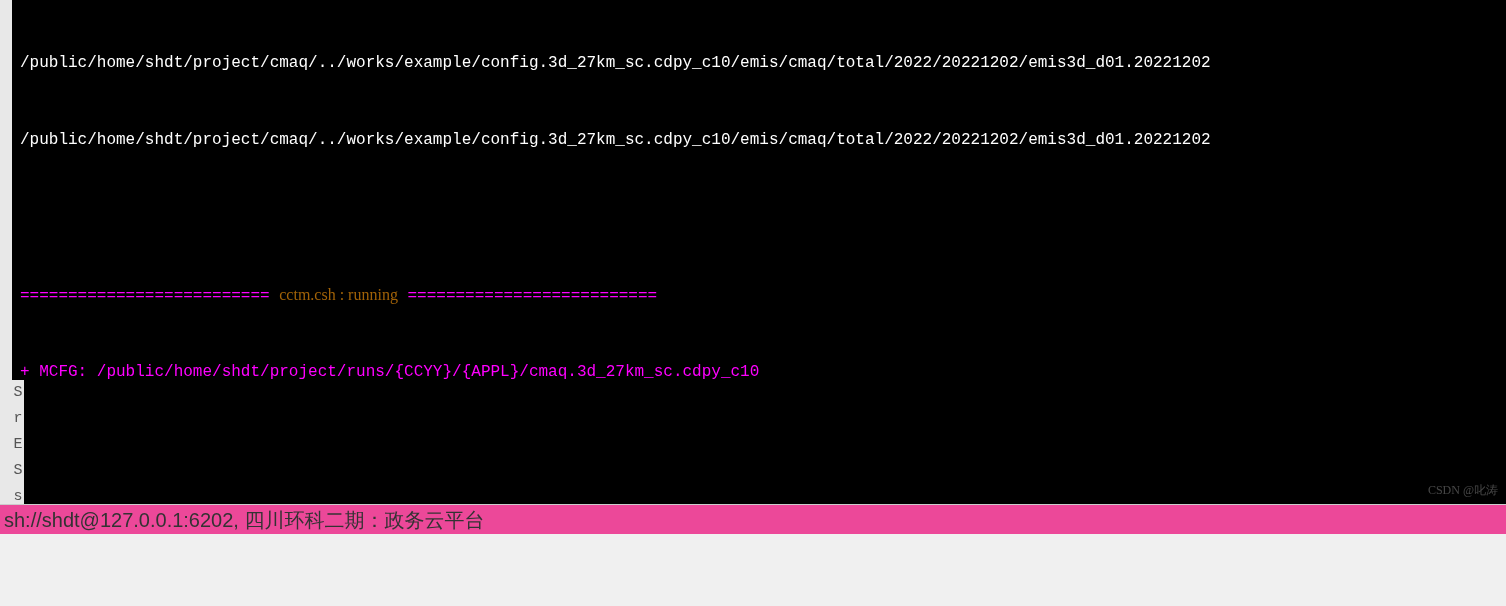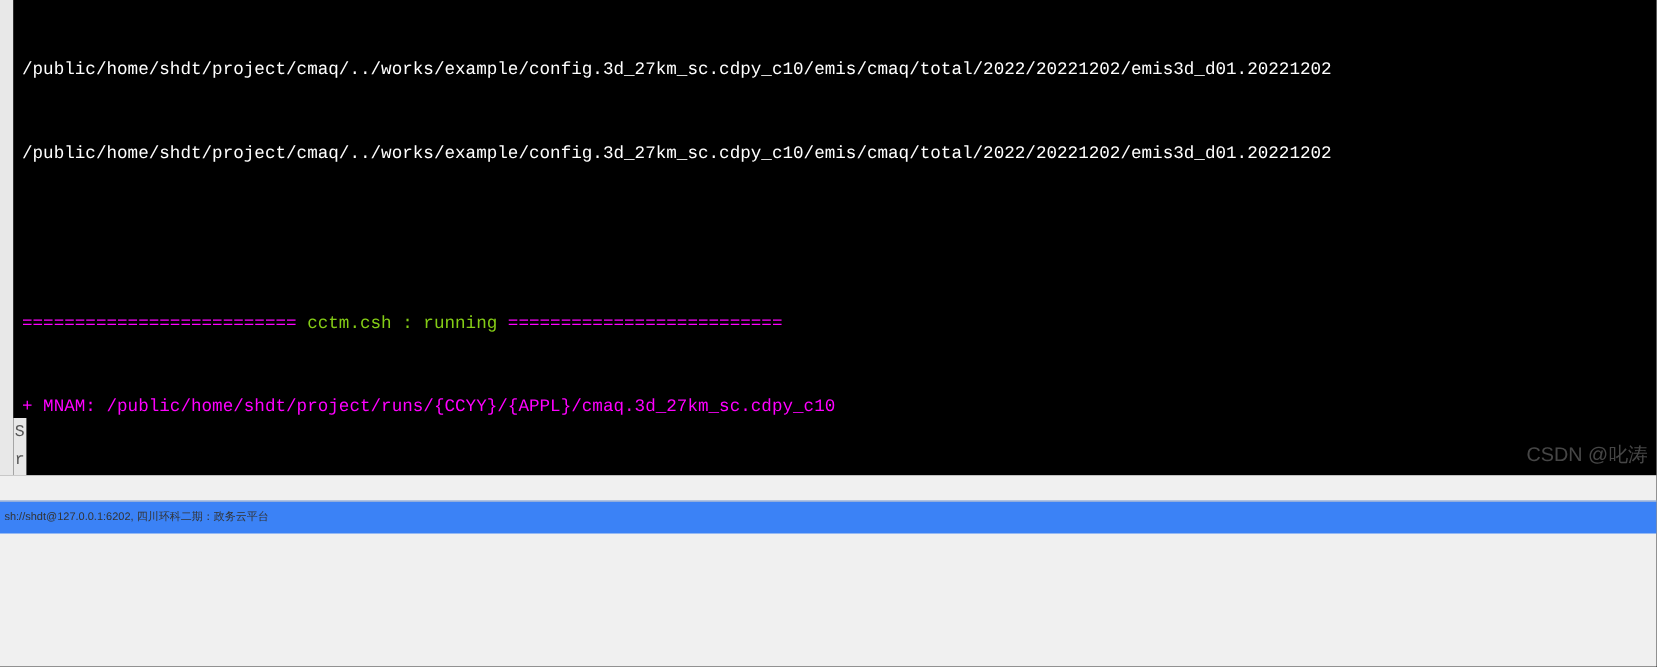--- a/index.html
+++ b/index.html
@@ -8,52 +8,51 @@
       font-family: "Consolas", "Courier New", monospace;
       font-size: 16px;
       width: 1506px;
       height: 606px;
       overflow: hidden;
     }
     .terminal {
       background: #000000;
       color: #ffffff;
       width: 100%;
-      height: 432px;
+      height: 504px;
       padding: 0;
       line-height: 1.6;
       white-space: pre;
       overflow: hidden;
       border-left: 12px solid #e8e8e8;
       position: relative;
     }
     .line { display: block; padding-left: 8px; }
-    .green { color: #84cc16; }
+    .green { color: #a16207; font-family: Liberation Serif, serif; }
     .magenta { color: #ff00ff; }
     .white { color: #ffffff; }
     .statusbar {
-      background: #3b82f6;
+      background: #ec4899;
       color: #333333;
       border-top: 1px solid #ccc;
       height: 30px;
       line-height: 30px;
       padding-left: 4px;
       font-family: "Microsoft YaHei", sans-serif;
-      font-size: 10px;
+      font-size: 20px;
       white-space: nowrap;
       overflow: hidden;
-      margin-top: 23px;
     }
     .watermark {
       position: absolute;
       bottom: 4px;
       right: 8px;
       color: rgba(200,200,200,0.35);
-      font-family: Liberation Sans, sans-serif;
-      font-size: 18px;
+      font-family: Liberation Serif, serif;
+      font-size: 12px;
       pointer-events: none;
     }
     .edge-chars {
       position: absolute;
       left: 0;
       top: 380px;
       color: #555;
       font-size: 15px;
       line-height: 26px;
       background: #e8e8e8;
@@ -62,21 +61,21 @@
     }
   </style>
 </head>
 <body>
 
 <div class="terminal">
   <span class="line white">/public/home/shdt/project/cmaq/../works/example/config.3d_27km_sc.cdpy_c10/emis/cmaq/total/2022/20221202/emis3d_d01.20221202</span>
   <span class="line white">/public/home/shdt/project/cmaq/../works/example/config.3d_27km_sc.cdpy_c10/emis/cmaq/total/2022/20221202/emis3d_d01.20221202</span>
   <span class="line"> </span>
   <span class="line"><span class="magenta">========================== </span><span class="green">cctm.csh : running</span><span class="magenta"> ==========================</span></span>
-  <span class="line magenta"><span>+ MNAM: </span><span>/public/home/shdt/project/runs/{CCYY}/{APPL}/cmaq.3d_27km_sc.cdpy_c10</span></span>
+  <span class="line magenta"><span>+ MCFG: </span><span>/public/home/shdt/project/runs/{CCYY}/{APPL}/cmaq.3d_27km_sc.cdpy_c10</span></span>
   
   
   
   
   
   
   
   
   
   

